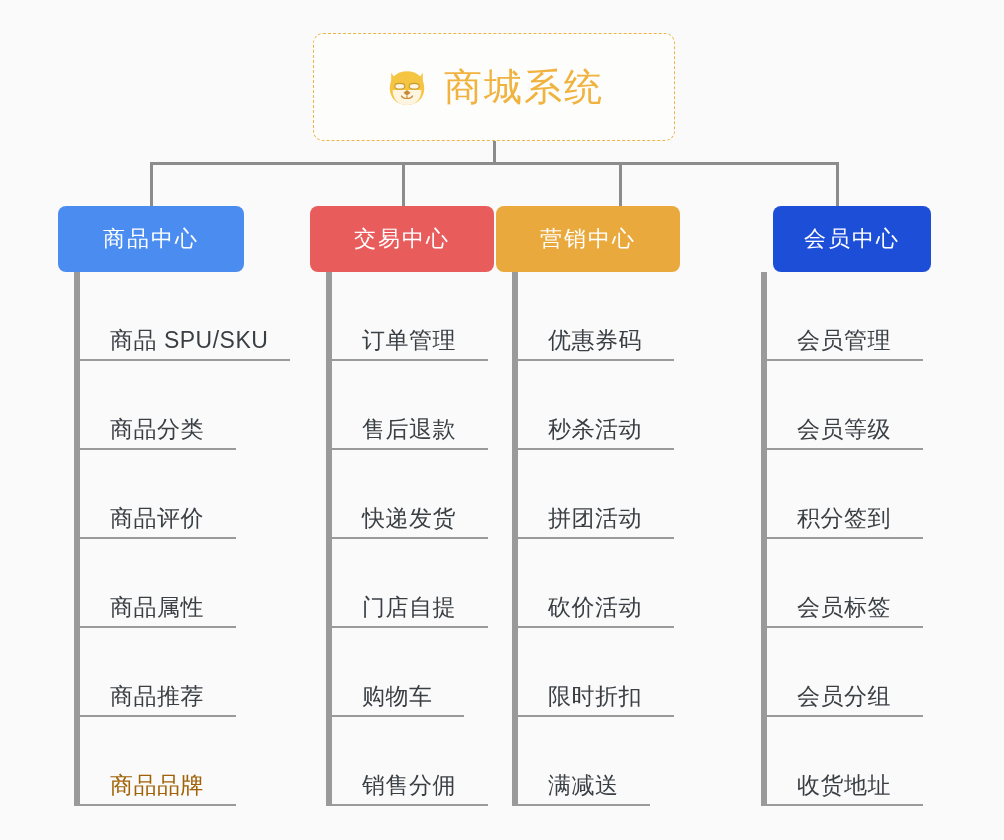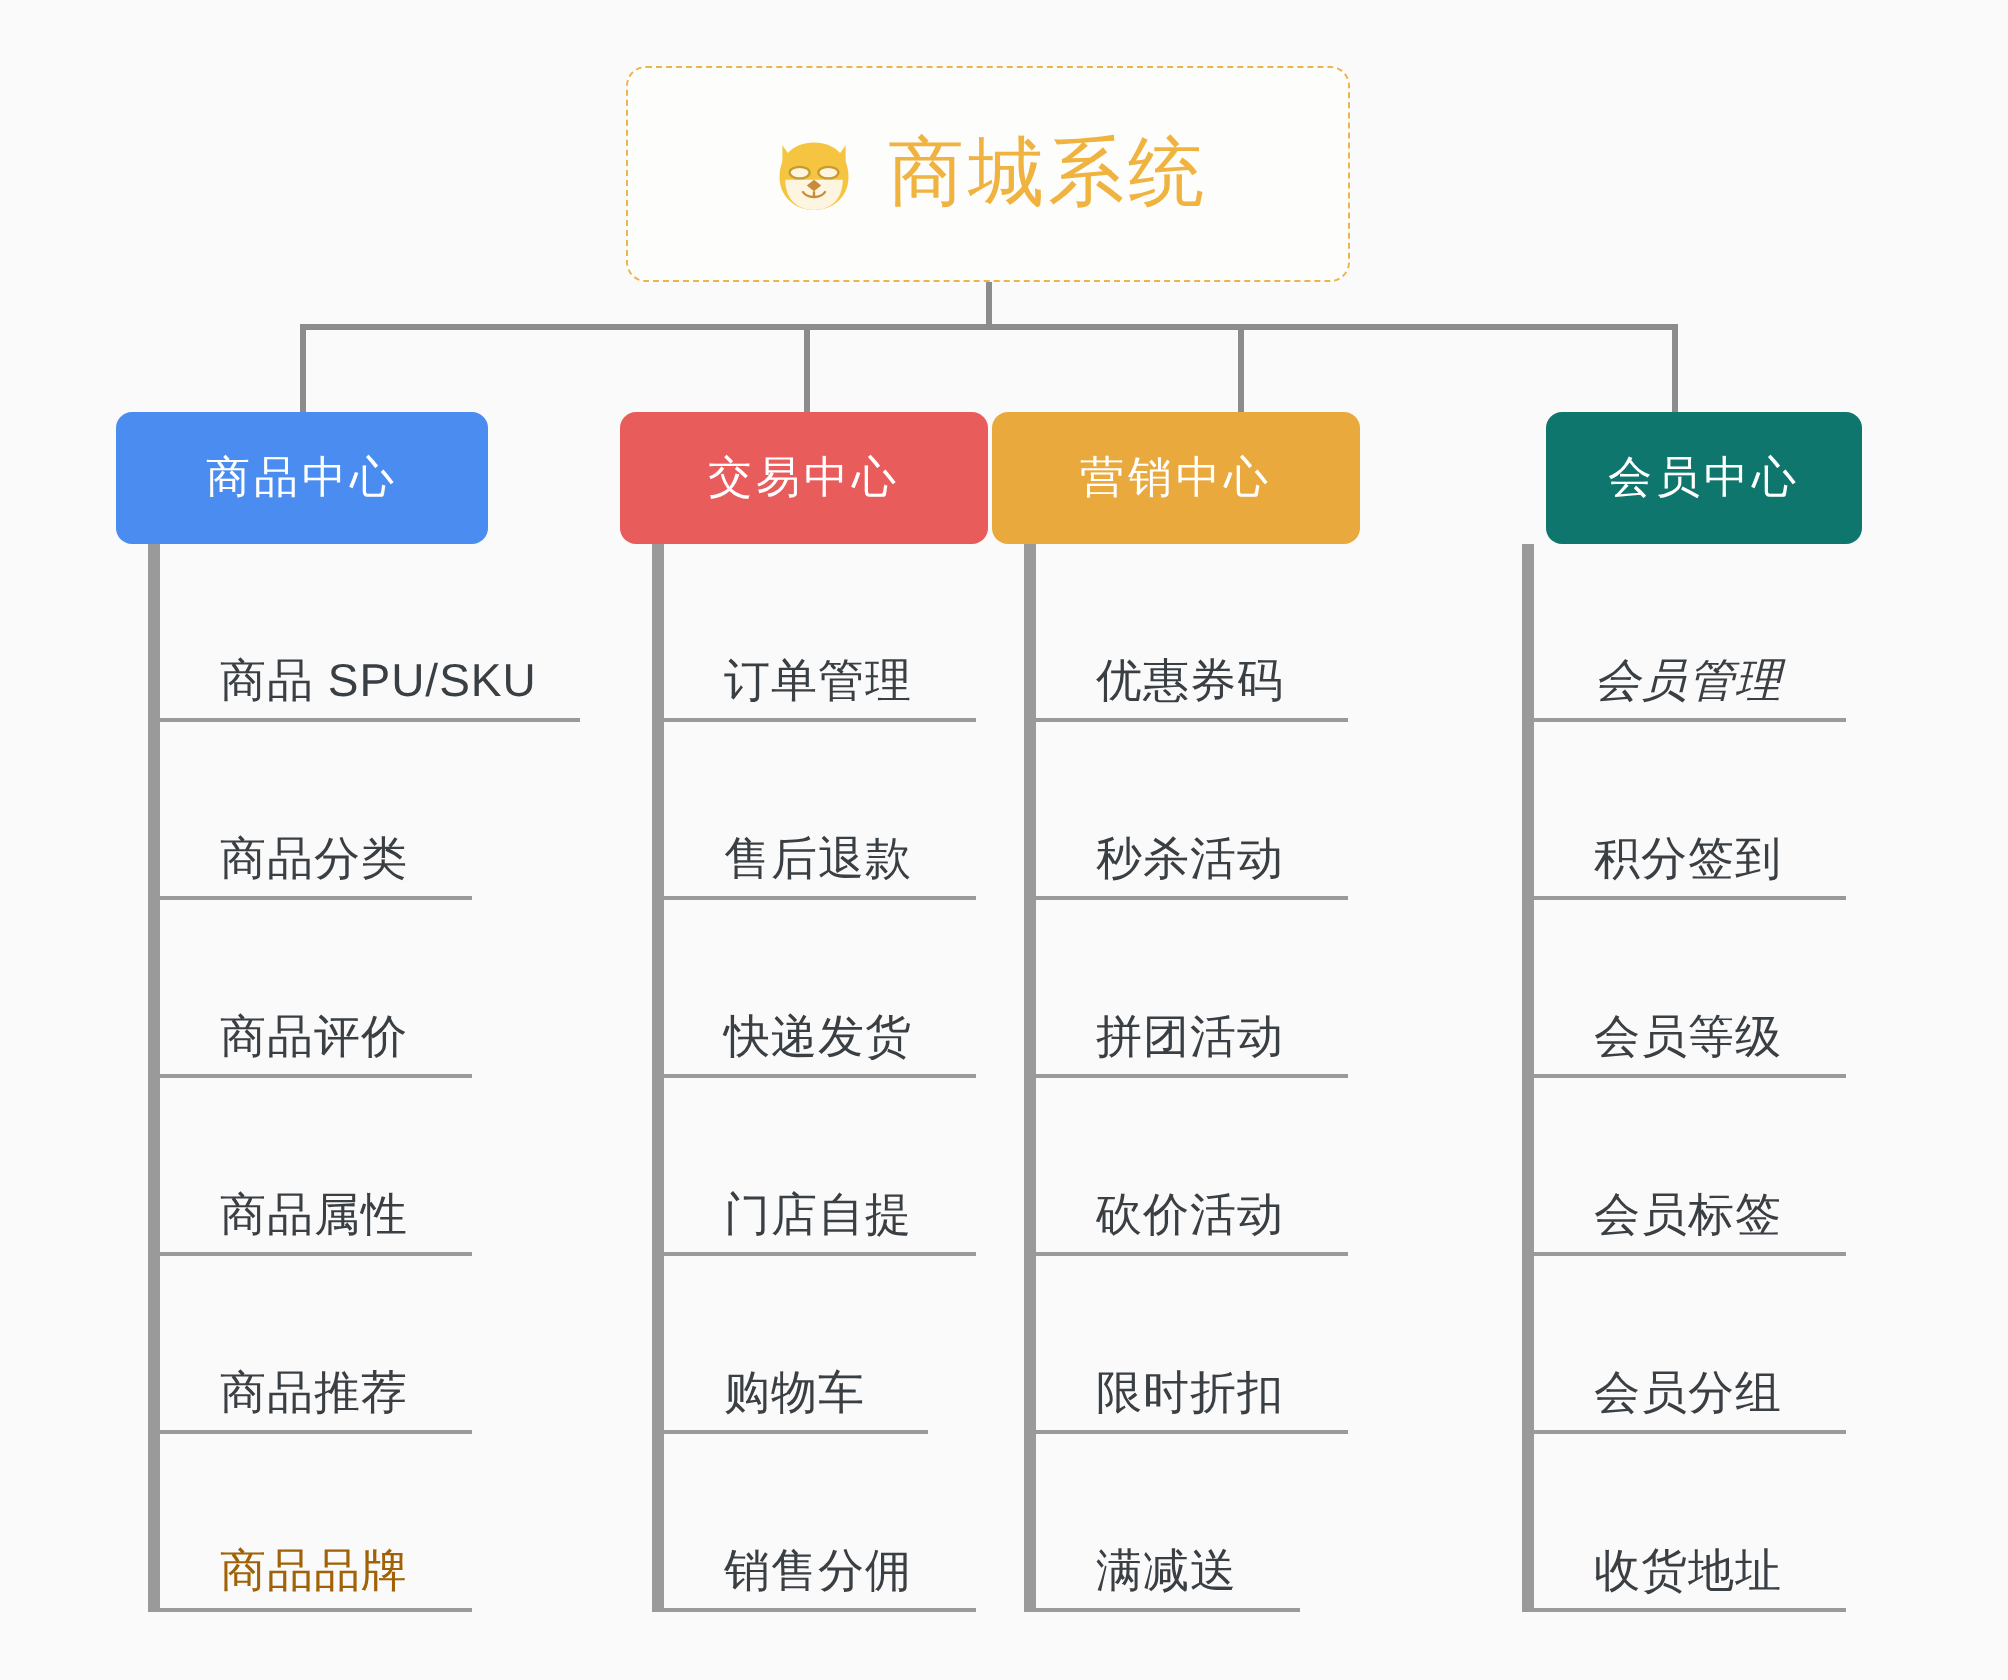--- a/index.html
+++ b/index.html
@@ -270,37 +270,37 @@
         <span class="leaf-rule" style="background: rgb(154, 154, 154);"></span>
       </div>
       <div class="leaf-item">
         <span class="leaf-text" style="color: rgb(58, 63, 68);">满减送</span>
         <span class="leaf-rule" style="background: rgb(154, 154, 154);"></span>
       </div>
     </div>
   </div>
 
   <div class="branch branch-4">
-    <div class="branch-header" style="background: #0f766e; margin-left: 28px;">
+    <div class="branch-header" style="background: #1d4ed8; margin-left: 28px;">
       <span>会员中心</span>
     </div>
     <div class="leaf-list" style="border-left-color: rgb(154, 154, 154);">
       <div class="leaf-item">
-        <span class="leaf-text" style="color: rgb(58, 63, 68); font-style: italic;">会员管理</span>
+        <span class="leaf-text" style="color: rgb(58, 63, 68);">会员管理</span>
+        <span class="leaf-rule" style="background: rgb(154, 154, 154);"></span>
+      </div>
+      <div class="leaf-item">
+        <span class="leaf-text" style="color: rgb(58, 63, 68);">会员等级</span>
         <span class="leaf-rule" style="background: rgb(154, 154, 154);"></span>
       </div>
       <div class="leaf-item">
         <span class="leaf-text" style="color: rgb(58, 63, 68);">积分签到</span>
         <span class="leaf-rule" style="background: rgb(154, 154, 154);"></span>
       </div>
       <div class="leaf-item">
-        <span class="leaf-text" style="color: rgb(58, 63, 68);">会员等级</span>
-        <span class="leaf-rule" style="background: rgb(154, 154, 154);"></span>
-      </div>
-      <div class="leaf-item">
         <span class="leaf-text" style="color: rgb(58, 63, 68);">会员标签</span>
         <span class="leaf-rule" style="background: rgb(154, 154, 154);"></span>
       </div>
       <div class="leaf-item">
         <span class="leaf-text" style="color: rgb(58, 63, 68);">会员分组</span>
         <span class="leaf-rule" style="background: rgb(154, 154, 154);"></span>
       </div>
       <div class="leaf-item">
         <span class="leaf-text" style="color: rgb(58, 63, 68);">收货地址</span>
         <span class="leaf-rule" style="background: rgb(154, 154, 154);"></span>

